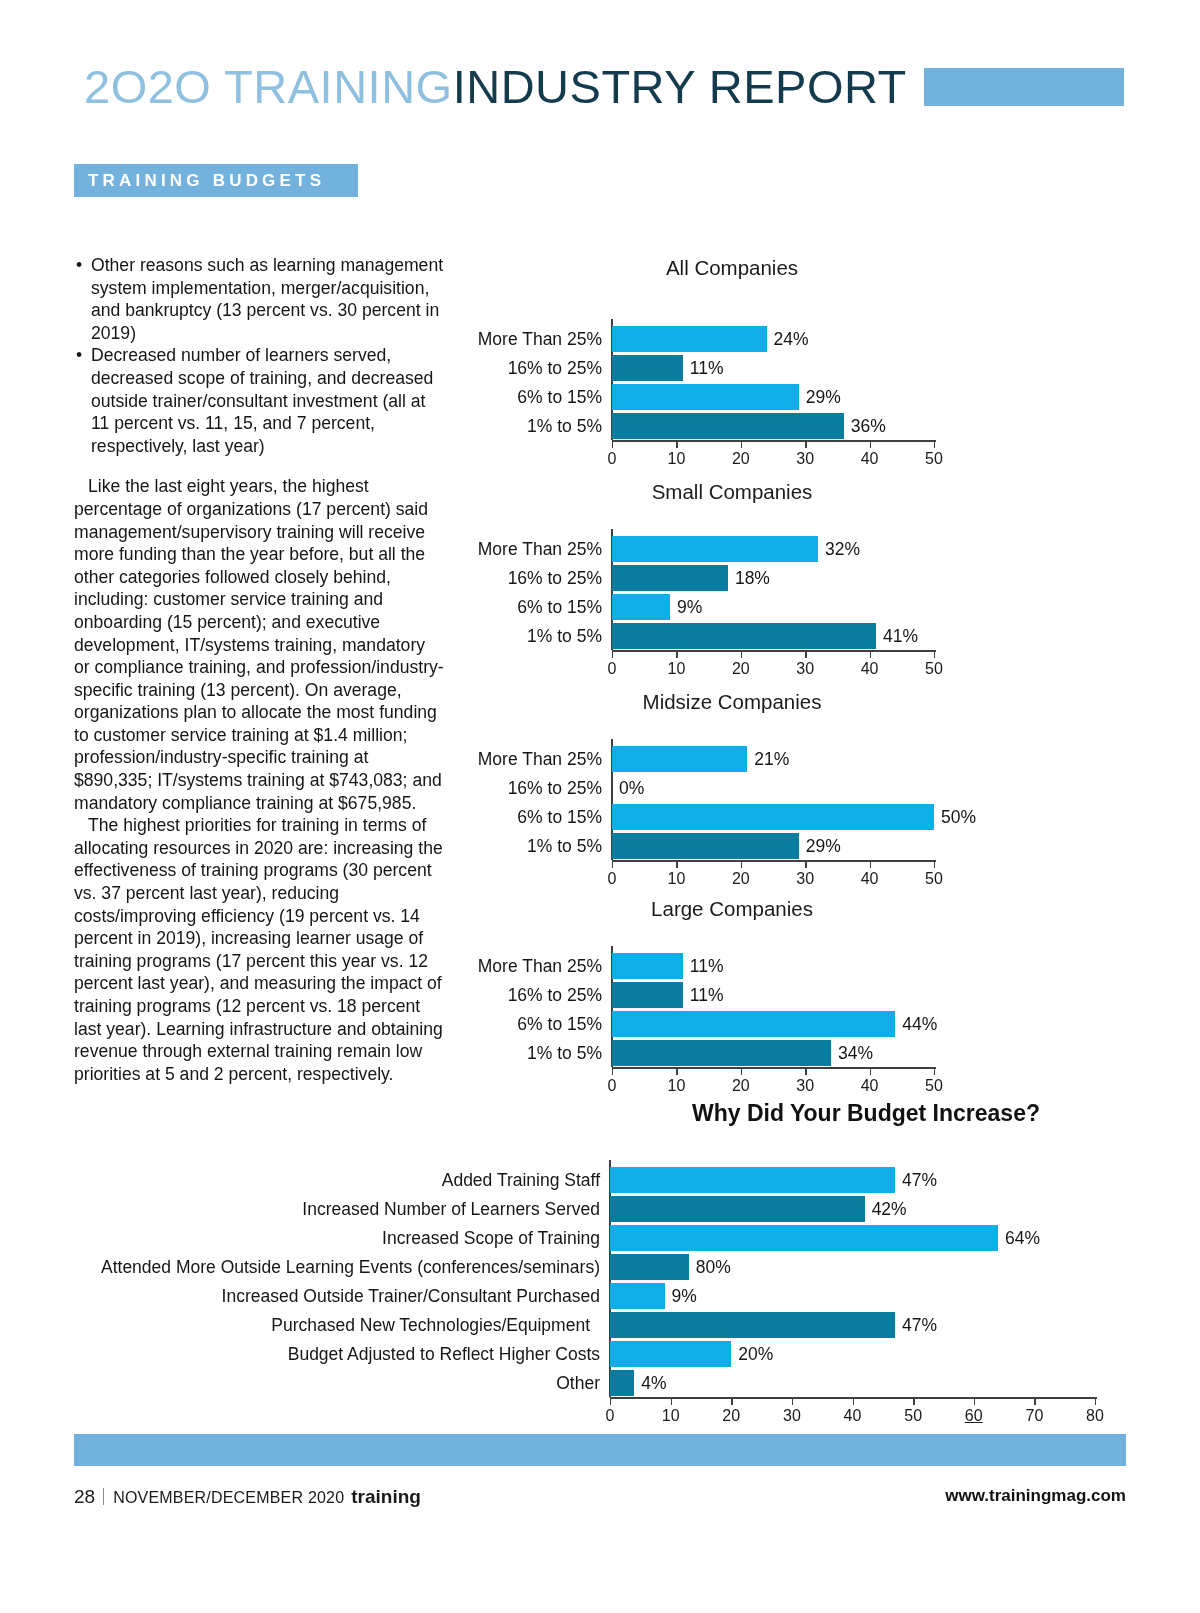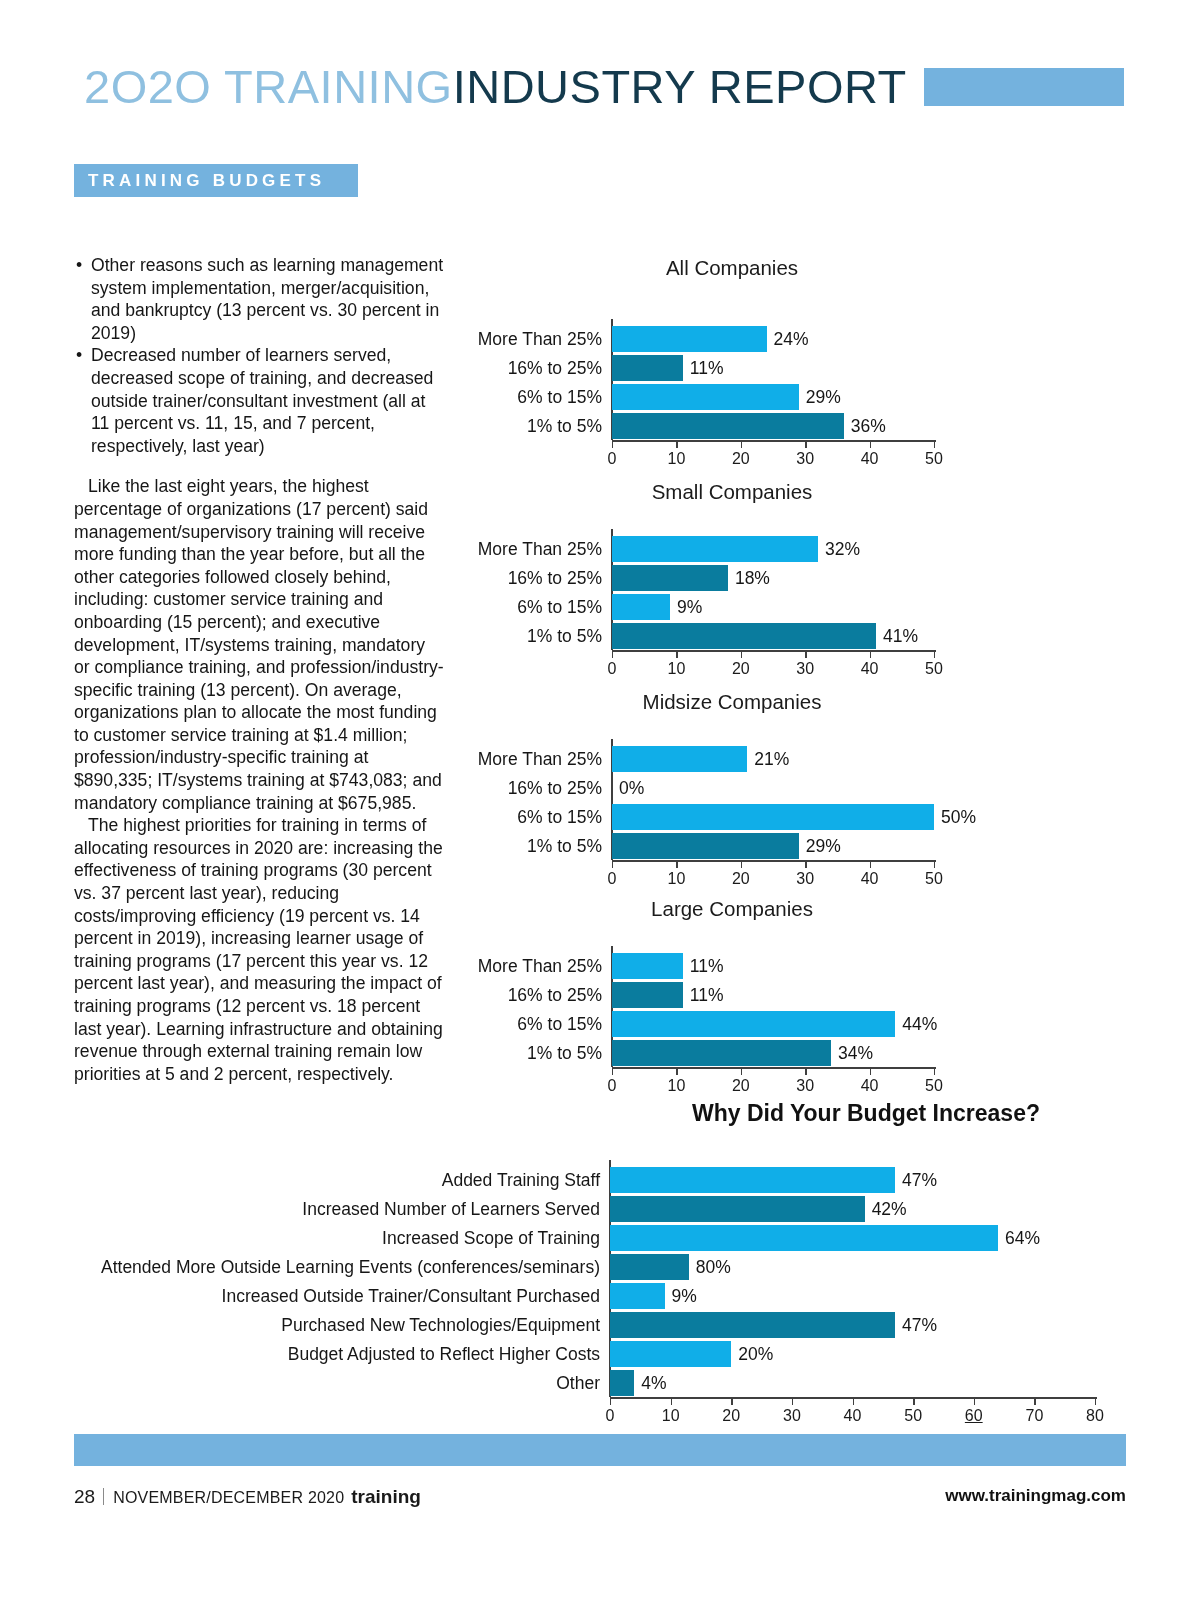--- a/index.html
+++ b/index.html
@@ -258,21 +258,21 @@
 
 <div class="chart" id="chart4" style="left:100px; top:1100px; width:1020px;">
   <div class="chart-title" style="margin-left:512px;">Why Did Your Budget Increase?</div>
   <div class="plot" style="margin-top: 38px; height: 262px;">
       <div class="cat-labels" style="width: 510px; height: 232px;">
         <div class="cat-label" style="top: 14.5px; font-size: 17.5px; padding-right: 10px;">Added Training Staff</div>
         <div class="cat-label" style="top: 43.5px; font-size: 17.5px; padding-right: 10px;">Increased Number of Learners Served</div>
         <div class="cat-label" style="top: 72.5px; font-size: 17.5px; padding-right: 10px;">Increased Scope of Training</div>
         <div class="cat-label" style="top: 101.5px; font-size: 17.5px; padding-right: 10px;">Attended More Outside Learning Events (conferences/seminars)</div>
         <div class="cat-label" style="top: 130.5px; font-size: 17.5px; padding-right: 10px;">Increased Outside Trainer/Consultant Purchased</div>
-        <div class="cat-label" style="top: 159.5px; font-size: 17.5px; padding-right: 10px;">Purchased New Technologies/Equipment</div>
+        <div class="cat-label" style="top: 159.5px; font-size: 17.5px; padding-right: 20px;">Purchased New Technologies/Equipment</div>
         <div class="cat-label" style="top: 188.5px; font-size: 17.5px; padding-right: 10px;">Budget Adjusted to Reflect Higher Costs</div>
         <div class="cat-label" style="top: 217.5px; font-size: 17.5px; padding-right: 10px;">Other</div>
       </div>
       <div class="axis-area" style="left: 510px; top: 0px; width: 485px; height: 232px;">
         <div class="yaxis-line" style="left: -1px; top: -5px; height: 237px;"></div>
         <div class="bar" style="top: 1.5px; height: 26px; width: 284.938px; background: rgb(16, 174, 232);"></div>
         <div class="bar-value" style="left: 291.938px; top: 14.5px; font-size: 17.5px;">47%</div>
         <div class="bar" style="top: 30.5px; height: 26px; width: 254.625px; background: rgb(10, 124, 158);"></div>
         <div class="bar-value" style="left: 261.625px; top: 43.5px; font-size: 17.5px;">42%</div>
         <div class="bar" style="top: 59.5px; height: 26px; width: 388px; background: rgb(16, 174, 232);"></div>

